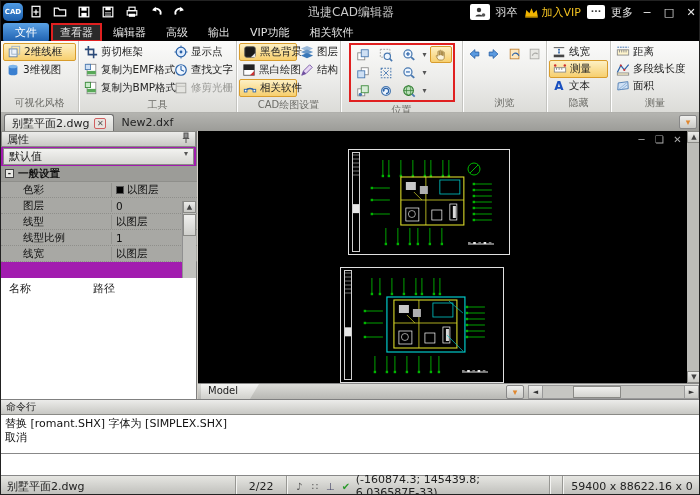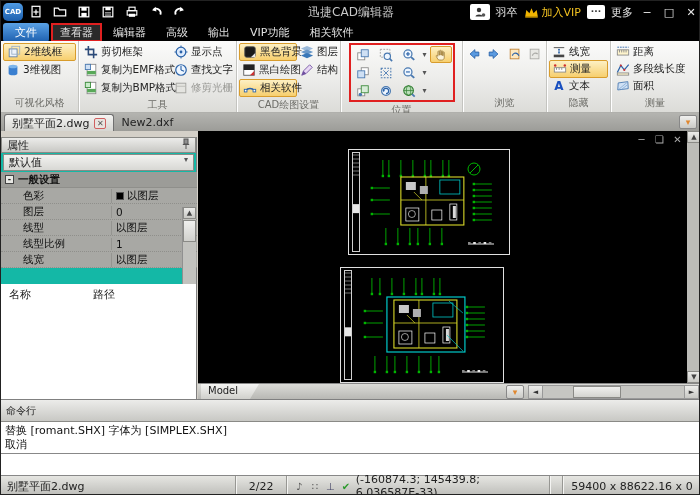--- a/index.html
+++ b/index.html
@@ -44,21 +44,21 @@
 
   
   .doctabs{position:absolute;left:0;top:112px;width:700px;height:18px;background:linear-gradient(#b4b4b0,#9c9c98);display:flex;align-items:flex-end;}
   .dtab{height:17px;display:flex;align-items:center;gap:5px;font-size:11px;padding:0 7px;color:#222;}
   .dtab.active{background:linear-gradient(#f4f4f2,#d6d6d2);border:1px solid #707070;border-bottom:none;border-radius:3px 3px 0 0;margin-left:3px;}
   .tclose{width:12px;height:11px;border:1px solid #d06060;background:#e8e4e0;color:#555;font-size:8px;line-height:9px;text-align:center;border-radius:2px;}
   .tab-chev{position:absolute;right:4px;top:2px;width:18px;height:14px;background:linear-gradient(#f0f0ee,#cacac6);border:1px solid #888;border-radius:2px;color:#e08830;font-size:9px;line-height:12px;text-align:center;}
 
   
   .main{position:absolute;left:0;top:130px;width:700px;height:268px;}
-  .leftpanel{position:absolute;left:0;top:0;width:196px;height:327px;background:#14b8a6;border-right:1px solid #808080;margin-top:6px;}
+  .leftpanel{position:absolute;left:0;top:0;width:196px;height:327px;background:#a21caf;border-right:1px solid #808080;}
   .phead{height:16px;background:linear-gradient(#ececea,#c8c8c4);border:1px solid #8a8a86;display:flex;align-items:center;font-size:11px;color:#222;padding:0 5px;}
   .pin{margin-left:auto;}
   .preset{height:17px;margin:1px 2px;background:linear-gradient(#f2f2f0,#d8d8d4);border:1px solid #8a8a86;display:flex;align-items:flex-start;font-size:11px;padding:0 5px;color:#222;}
   .preset .chev{margin-left:auto;font-size:8px;color:#555;}
   .pgrid{position:absolute;left:0;top:35px;width:196px;height:96px;background:#a8a8a4;}
   .prowg{display:flex;height:16px;border-bottom:1px dotted #8f8f8b;font-size:10.5px;color:#111;align-items:center;}
   .plabel{width:110px;padding-left:22px;}
   .pvalue{flex:1;border-left:1px solid #949490;padding-left:4px;display:flex;align-items:center;gap:3px;}
   .ghead{display:flex;height:16px;background:#9c9c98;border-bottom:1px solid #8f8f8b;font-size:10.5px;color:#111;align-items:center;font-weight:bold;}
   .minusbox{width:9px;height:9px;border:1px solid #444;background:#e8e8e4;font-size:8px;line-height:7px;text-align:center;margin:0 4px 0 4px;color:#222;}
@@ -83,21 +83,21 @@
   .mchev{position:absolute;left:308px;top:1px;width:18px;height:14px;background:linear-gradient(#f0f0ee,#cacac6);border:1px solid #888;border-radius:2px;color:#e08830;font-size:9px;line-height:12px;text-align:center;}
   .hscroll{position:absolute;left:330px;right:2px;top:1px;height:14px;background:#c6c6c2;border:1px solid #999;}
   .harr{position:absolute;top:0;width:14px;height:12px;font-size:7px;color:#333;text-align:center;line-height:12px;background:linear-gradient(#ececea,#c8c8c4);}
   .harr.l{left:0;border-right:1px solid #999;}
   .harr.r{right:0;border-left:1px solid #999;}
   .hthumb{position:absolute;left:44px;top:0;width:48px;height:12px;background:linear-gradient(#f0f0ee,#d4d4d0);border:1px solid #8a8a86;}
   .sheet{position:absolute;}
 
   
   .cmd{position:absolute;left:0;top:398px;width:700px;height:76px;background:#fff;border-top:1px solid #808080;}
-  .cmdhead{height:22px;background:linear-gradient(#ececea,#c8c8c4);border-bottom:1px solid #8a8a86;font-size:10px;color:#222;padding:0 5px;display:flex;align-items:center;}
+  .cmdhead{height:15px;background:linear-gradient(#ececea,#c8c8c4);border-bottom:1px solid #8a8a86;font-size:10px;color:#222;padding:0 5px;display:flex;align-items:center;}
   .cmdhist{padding:2px 4px;font-size:11px;color:#111;line-height:14px;}
   .cmdinput{position:absolute;left:0;bottom:0;right:0;height:22px;border-top:1px solid #888;display:flex;background:#fff;}
   .prompt{border-right:1px solid #888;padding:3px 6px 0 4px;font-size:11px;color:#111;white-space:nowrap;margin-top:36px;}
   .prompt .opt{color:#1a3fd0;}
   .cmdfield{flex:1;}
 
   
   .statusbar{position:absolute;left:0;top:474px;width:700px;height:21px;background:linear-gradient(#e6e6e2,#bcbcb8);border-top:1px solid #888;display:flex;align-items:center;font-size:11px;color:#222;}
   .ssec{height:100%;display:flex;align-items:center;padding:0 6px;border-right:1px solid #979793;box-shadow:1px 0 0 #f4f4f2;}
   .ssec.file{width:238px;}

